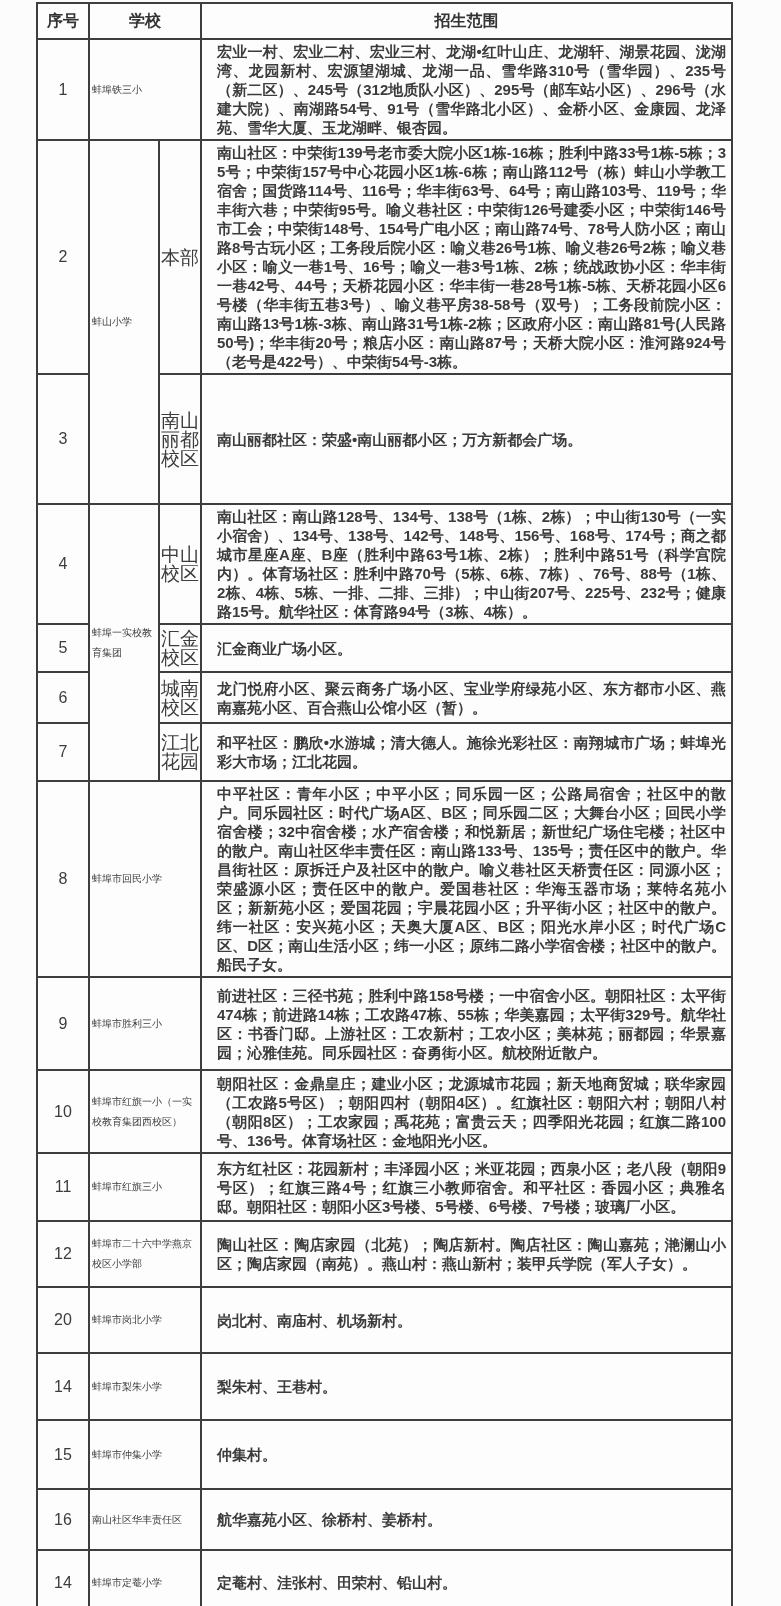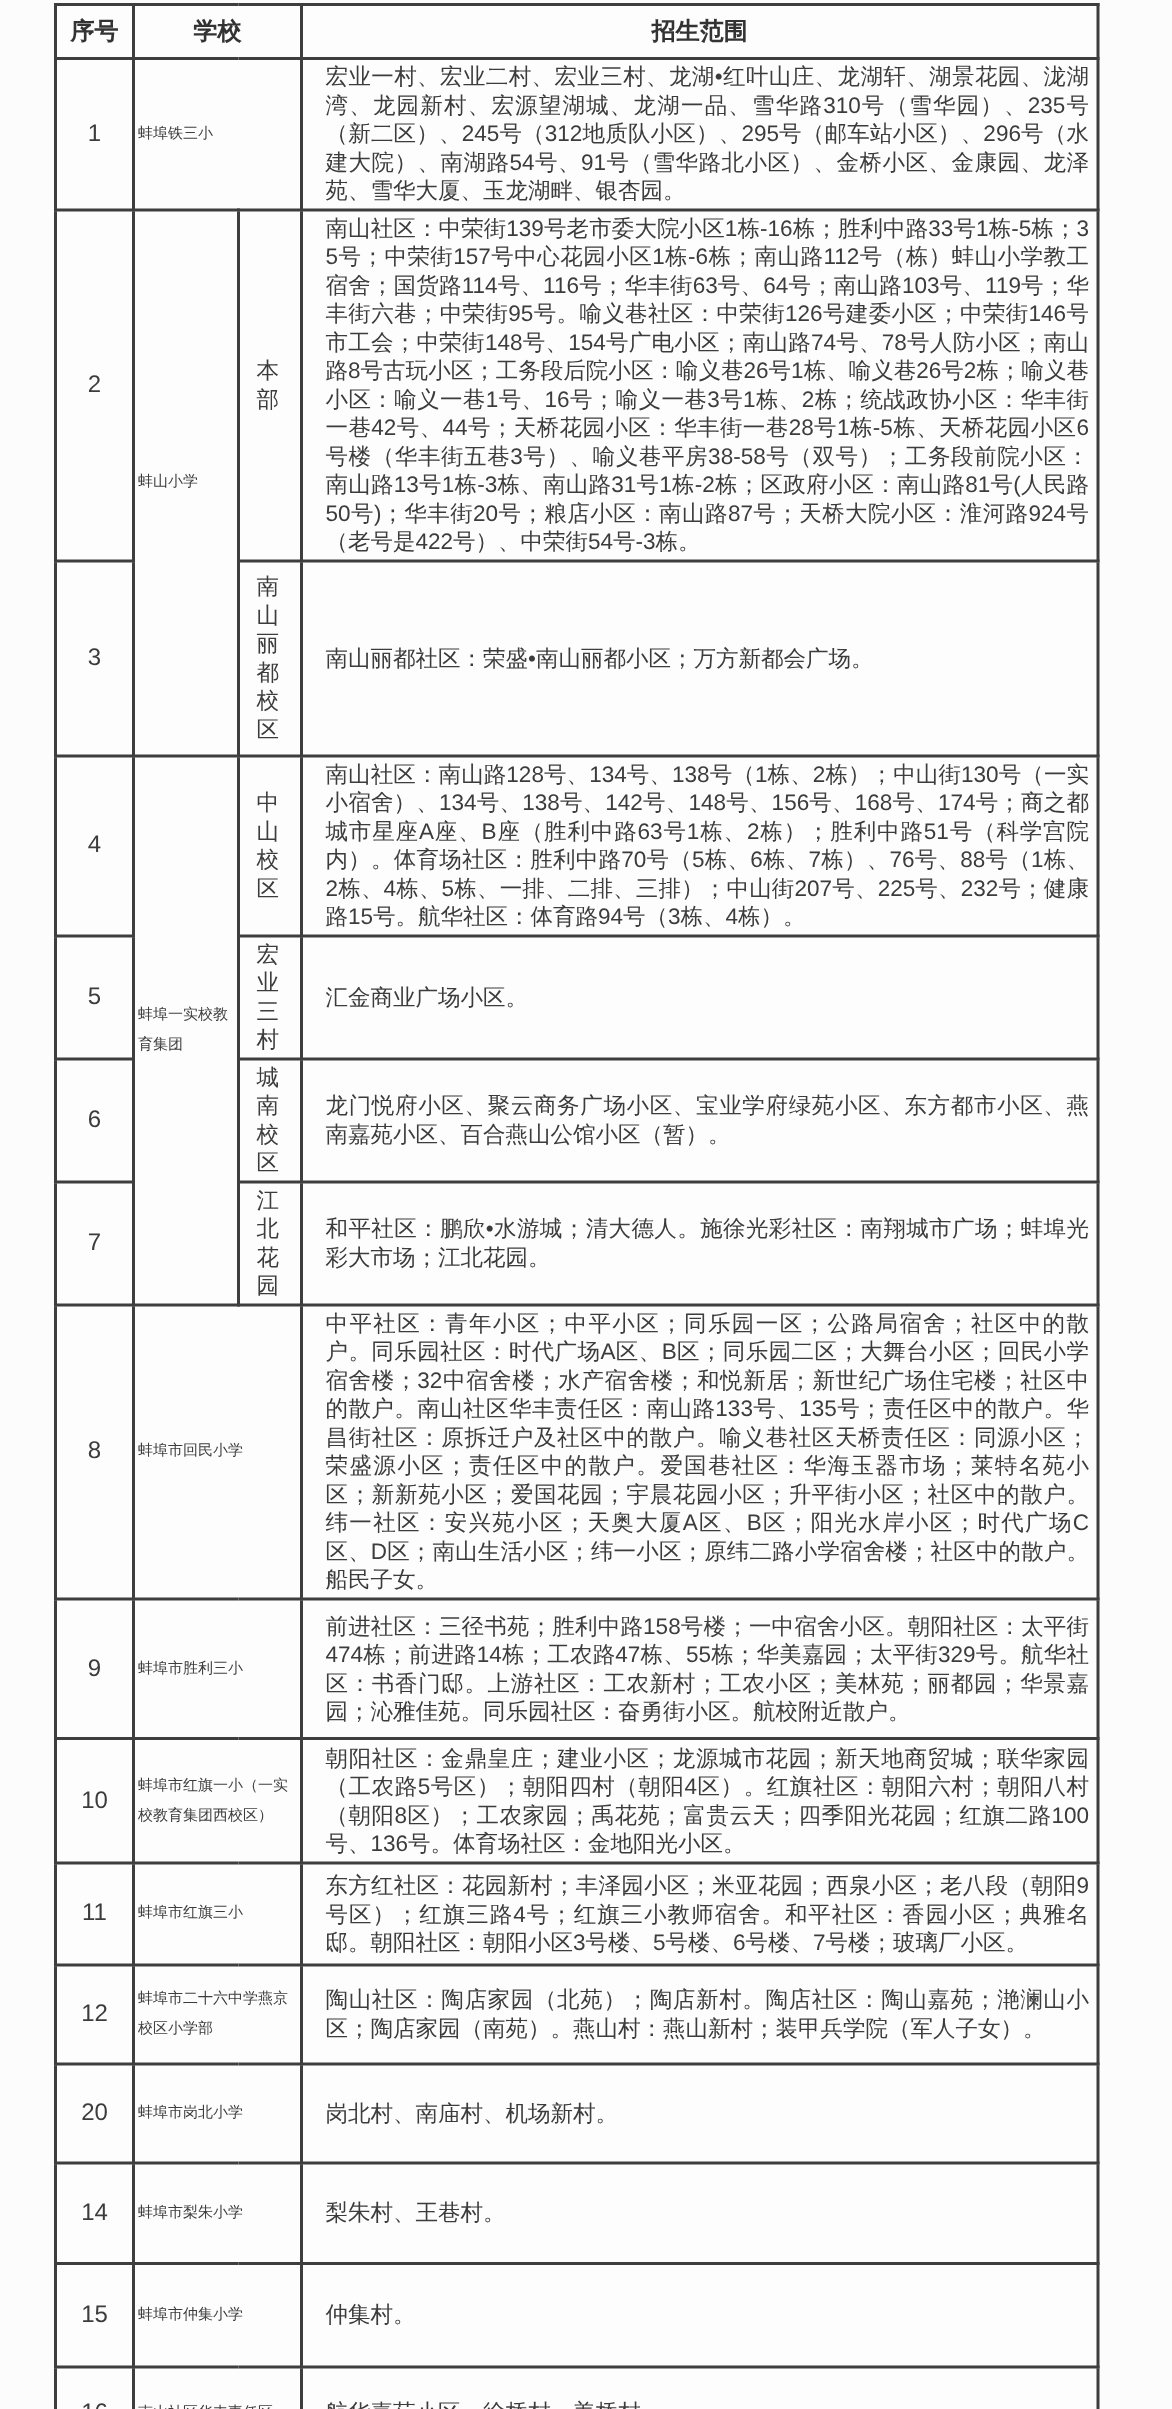--- a/index.html
+++ b/index.html
@@ -20,26 +20,26 @@
   th {
     font-size:16px; font-weight:bold; color:#333333; text-align:center;
     padding:2px;
   }
   td.idx { text-align:center; font-size:16px; vertical-align:middle; }
   td.school {
     font-size:10px; line-height:20px; padding:2px 2px;
     vertical-align:middle; text-align:left; word-break:break-all;
   }
   td.campus {
-    font-size:15px; line-height:19px; padding:2px 11px;
+    font-size:19px; line-height:19px; padding:2px 1px;
     vertical-align:middle; text-align:left; word-break:break-all;
   }
   td.range {
     font-size:15px; line-height:19px; padding:2px 5px 2px 15px;
-    vertical-align:middle; text-align:justify; word-break:break-all;
+    vertical-align:middle; text-align:justify; word-break:break-all;font-weight:bold;
   }
 </style>
 </head>
 <body>
 
 <div class="page">
   <table class="enroll">
     <colgroup>
       <col style="width:52px">
       <col style="width:70px">
@@ -75,21 +75,21 @@
 
     <tr style="height:108px">
       <td class="idx">4</td>
       <td class="school" rowspan="4">蚌埠一实校教育集团</td>
       <td class="campus">中山校区</td>
       <td class="range">南山社区：南山路128号、134号、138号（1栋、2栋）；中山街130号（一实小宿舍）、134号、138号、142号、148号、156号、168号、174号；商之都城市星座A座、B座（胜利中路63号1栋、2栋）；胜利中路51号（科学宫院内）。体育场社区：胜利中路70号（5栋、6栋、7栋）、76号、88号（1栋、2栋、4栋、5栋、一排、二排、三排）；中山街207号、225号、232号；健康路15号。航华社区：体育路94号（3栋、4栋）。</td>
     </tr>
 
     <tr style="height:48px">
       <td class="idx">5</td>
-      <td class="campus">宏业三村</td>
+      <td class="campus">汇金校区</td>
       <td class="range">汇金商业广场小区。</td>
     </tr>
 
     <tr style="height:51px">
       <td class="idx">6</td>
       <td class="campus">城南校区</td>
       <td class="range">龙门悦府小区、聚云商务广场小区、宝业学府绿苑小区、东方都市小区、燕南嘉苑小区、百合燕山公馆小区（暂）。</td>
     </tr>
 
     <tr style="height:58px">

